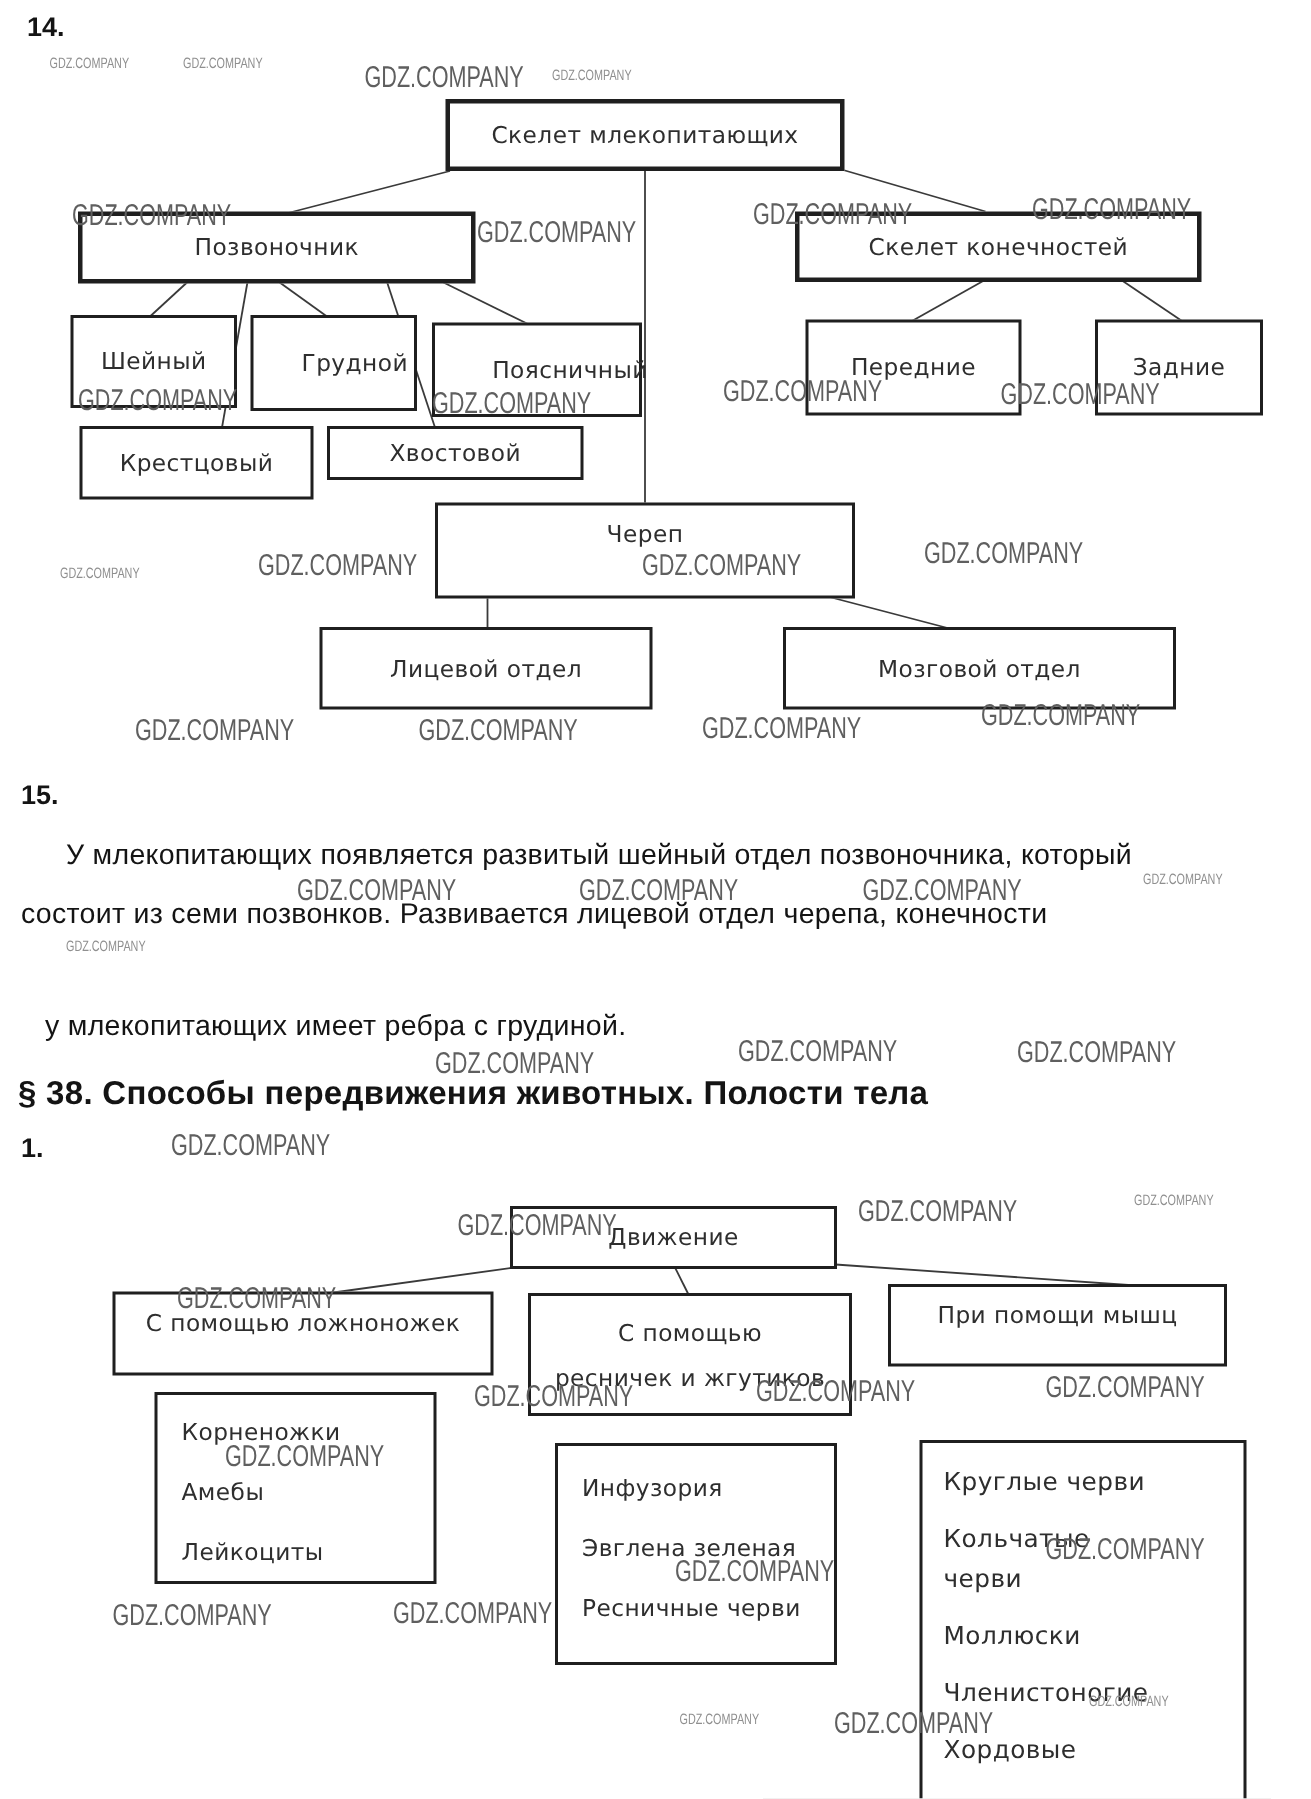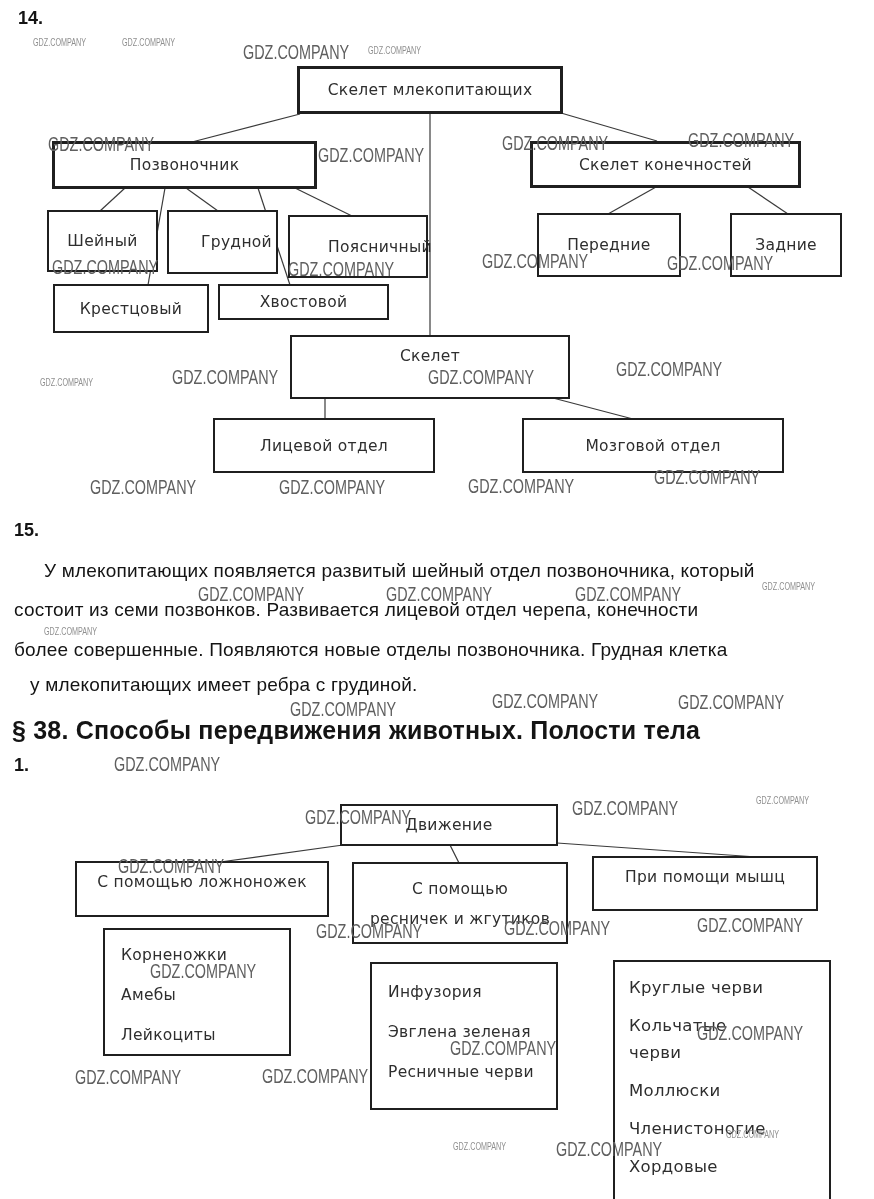--- a/index.html
+++ b/index.html
@@ -42,21 +42,21 @@
   
   .txt{position:absolute;z-index:2;font-family:"Liberation Sans",sans-serif;color:#141414;}
   #n14{left:18px;top:8px;font-size:18px;font-weight:700;}
   #n15{left:14px;top:520px;font-size:18px;font-weight:600;}
   #n1{left:14px;top:755px;font-size:18px;font-weight:600;}
   .pline{font-size:19px;letter-spacing:.2px;white-space:nowrap;}
   #p15-l1{left:44px;top:560px;}
   #p15-l2{left:14px;top:599px;}
   #p15-l3{left:14px;top:639px;}
   #p15-l4{left:30px;top:674px;}
-  #sec-heading{left:12px;top:716px;font-size:25px;font-weight:700;letter-spacing:.2px;}
+  #sec-heading{left:12px;top:716px;font-size:22px;font-weight:700;letter-spacing:.2px;}
   
   #wm-layer{position:absolute;left:0;top:0;width:100%;height:100%;z-index:4;pointer-events:none;}
   .wm{position:absolute;font-family:"Liberation Sans",sans-serif;font-weight:400;
       transform:scaleX(.72);transform-origin:0 0;white-space:nowrap;}
   .wm-md{font-size:20px;color:#5f5f5f;}
   .wm-sm{font-size:10px;color:#8f8f8f;}
 </style>
 </head>
 <body>
 
@@ -87,29 +87,28 @@
   <div class="box thick" id="b-root1">Скелет млекопитающих</div>
   <div class="box thick" id="b-spine">Позвоночник</div>
   <div class="box" id="b-neck">Шейный</div>
   <div class="box" id="b-chest">Грудной</div>
   <div class="box" id="b-lumbar">Поясничный</div>
   <div class="box" id="b-sacral">Крестцовый</div>
   <div class="box" id="b-tail">Хвостовой</div>
   <div class="box thick" id="b-limbs">Скелет конечностей</div>
   <div class="box" id="b-front">Передние</div>
   <div class="box" id="b-hind">Задние</div>
-  <div class="box top-align" id="b-skull">Скелет</div>
+  <div class="box top-align" id="b-skull">Череп</div>
   <div class="box" id="b-facial">Лицевой отдел</div>
   <div class="box" id="b-brain">Мозговой отдел</div>
 
   <div class="txt" id="n14">14.</div>
   <div class="txt" id="n15">15.</div>
   <div class="txt pline" id="p15-l1">У млекопитающих появляется развитый шейный отдел позвоночника, который</div>
   <div class="txt pline" id="p15-l2">состоит из семи позвонков. Развивается лицевой отдел черепа, конечности</div>
-  <div class="txt pline" id="p15-l3">более совершенные. Появляются новые отделы позвоночника. Грудная клетка</div>
   <div class="txt pline" id="p15-l4">у млекопитающих имеет ребра с грудиной.</div>
   <div class="txt" id="sec-heading">§ 38. Способы передвижения животных. Полости тела</div>
   <div class="txt" id="n1">1.</div>
 
   <div class="box" id="b-move">Движение</div>
   <div class="box top-align" id="b-pseudo">С помощью ложноножек</div>
   <div class="box top-align" id="b-cilia">С помощью
 ресничек и жгутиков</div>
   <div class="box top-align" id="b-muscle">При помощи мышц</div>
 

